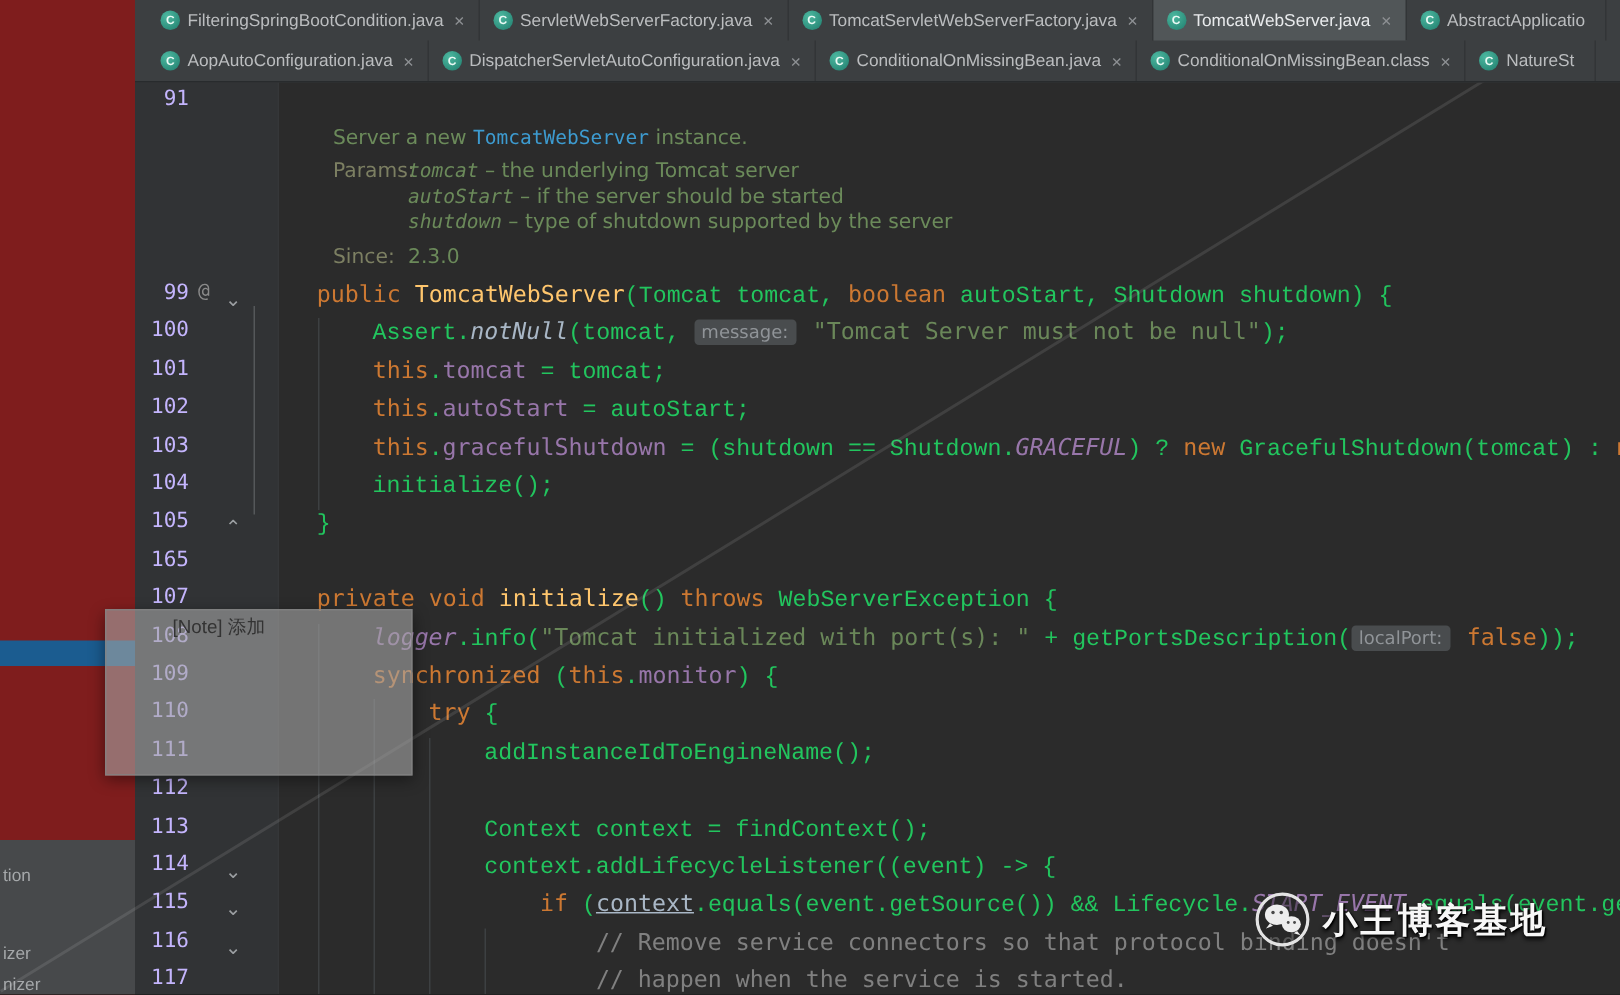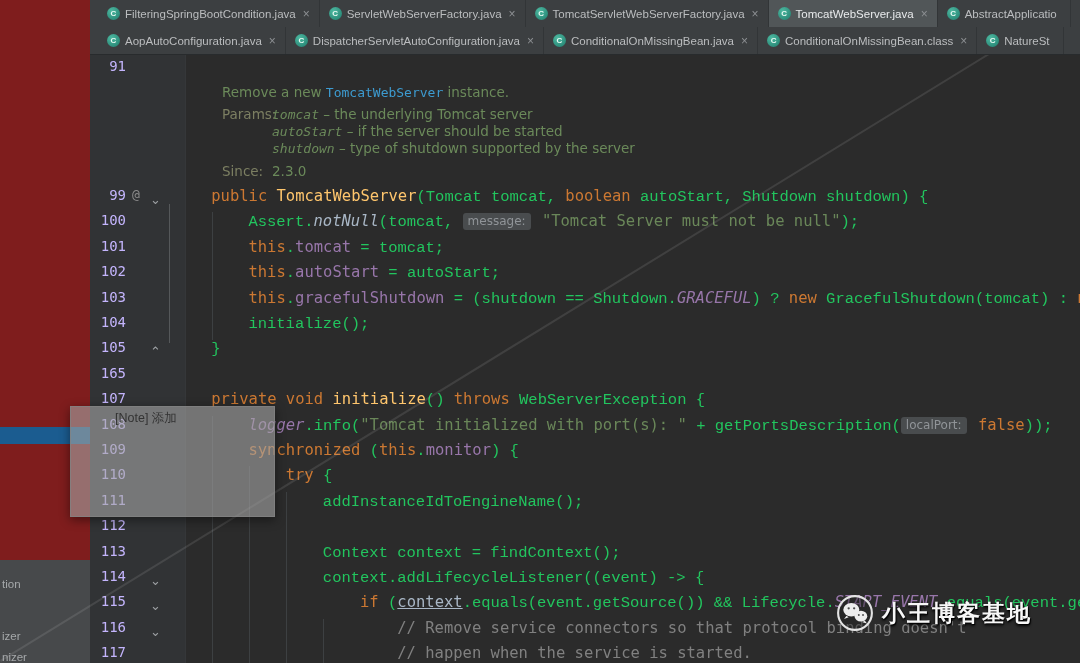--- a/index.html
+++ b/index.html
@@ -167,21 +167,21 @@
         <div class="cline" style="top: 361.6px;"><span class="tk-plain">        </span><span class="tk-sfield">logger</span><span class="tk-plain">.info(</span><span class="tk-str">"Tomcat initialized with port(s): "</span><span class="tk-plain"> + getPortsDescription(</span><span class="tk-hint">localPort:</span><span class="tk-plain"> </span><span class="tk-kw">false</span><span class="tk-plain">));</span></div>
         <div class="cline" style="top: 387px;"><span class="tk-plain">        </span><span class="tk-kw">synchronized</span><span class="tk-plain"> (</span><span class="tk-kw">this</span><span class="tk-plain">.</span><span class="tk-field">monitor</span><span class="tk-plain">) {</span></div>
         <div class="cline" style="top: 412.4px;"><span class="tk-plain">            </span><span class="tk-kw">try</span><span class="tk-plain"> {</span></div>
         <div class="cline" style="top: 437.8px;"><span class="tk-plain">                addInstanceIdToEngineName();</span></div>
         <div class="cline" style="top: 463.2px;"></div>
         <div class="cline" style="top: 488.6px;"><span class="tk-plain">                Context context = findContext();</span></div>
         <div class="cline" style="top: 514px;"><span class="tk-plain">                context.addLifecycleListener((event) -&gt; {</span></div>
         <div class="cline" style="top: 539.4px;"><span class="tk-plain">                    </span><span class="tk-kw">if</span><span class="tk-plain"> (</span><span class="tk-underl">context</span><span class="tk-plain">.equals(event.getSource()) &amp;&amp; Lifecycle.</span><span class="tk-const">START_EVENT</span><span class="tk-plain">.equals(event.getType())) {</span></div>
         <div class="cline" style="top: 564.8px;"><span class="tk-plain">                        </span><span class="tk-cmt">// Remove service connectors so that protocol binding doesn't</span></div>
         <div class="cline" style="top: 590.2px;"><span class="tk-plain">                        </span><span class="tk-cmt">// happen when the service is started.</span></div>
-        <div class="docseg" style="left: 132px; top: 30px;"><span class="tk-doc">Remove a new </span><span class="tk-doclink">TomcatWebServer</span><span class="tk-doc"> instance.</span></div>
+        <div class="docseg" style="left: 132px; top: 30px;"><span class="tk-doc">Server a new </span><span class="tk-doclink">TomcatWebServer</span><span class="tk-doc"> instance.</span></div>
         <div class="docseg" style="left: 132px; top: 52px;"><span class="tk-doclabel">Params:</span></div>
         <div class="docseg" style="left: 182px; top: 52px;"><span class="tk-docparam">tomcat</span><span class="tk-doc"> – the underlying Tomcat server</span></div>
         <div class="docseg" style="left: 182px; top: 86px;"><span class="tk-docparam">shutdown</span><span class="tk-doc"> – type of shutdown supported by the server</span></div>
         <div class="docseg" style="left: 182px; top: 69px;"><span class="tk-docparam">autoStart</span><span class="tk-doc"> – if the server should be started</span></div>
         <div class="docseg" style="left: 132px; top: 109px;"><span class="tk-doclabel">Since:</span></div>
         <div class="docseg" style="left: 182px; top: 109px;"><span class="tk-doc">2.3.0</span></div>
       </div>
 
     <div class="gutter">
       <div class="fold-line"></div>

